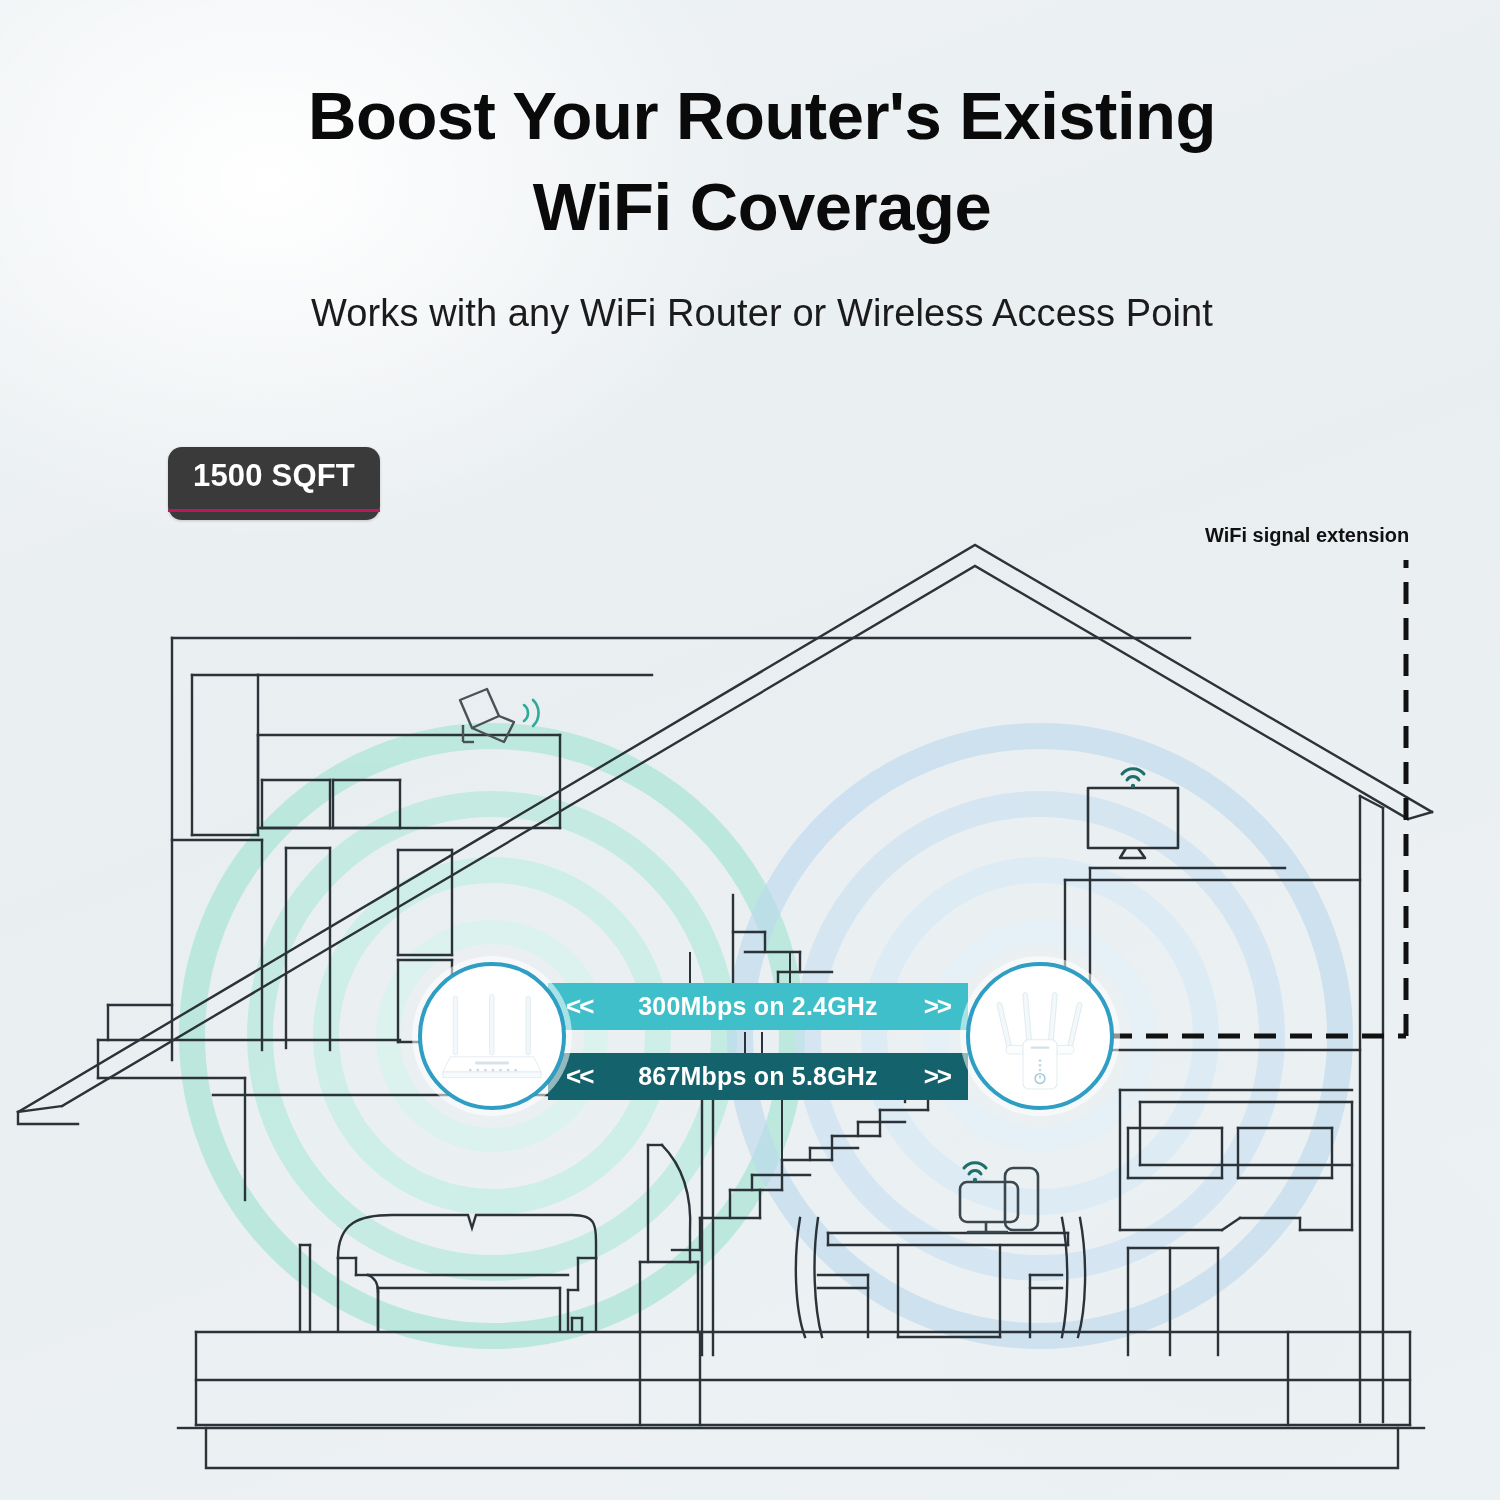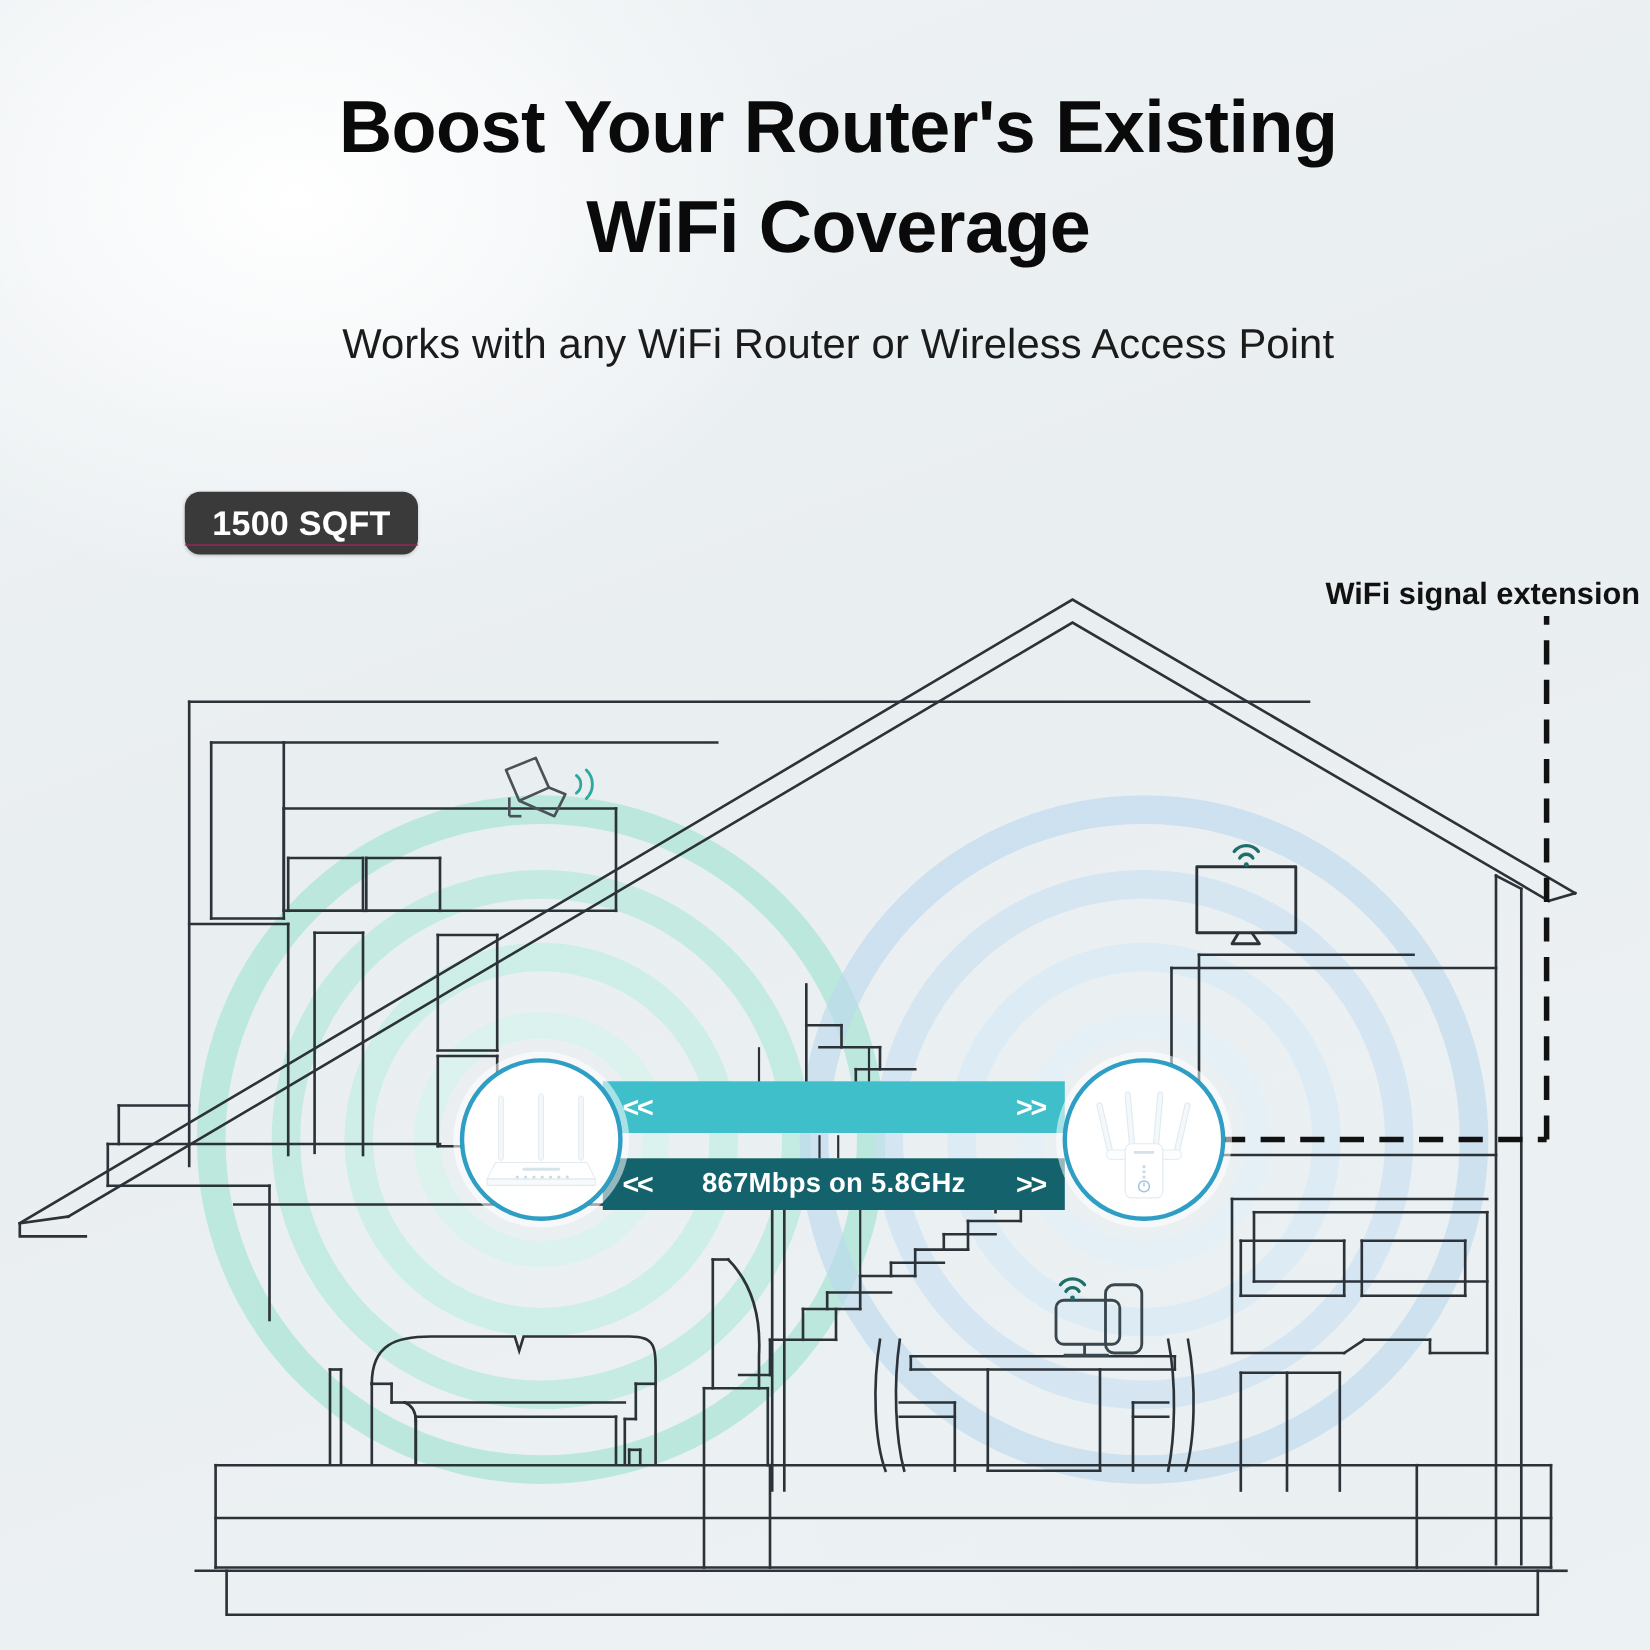--- a/index.html
+++ b/index.html
@@ -33,31 +33,31 @@
   }
   
   #badge {
     position:absolute; left:168px; top:447px; width:212px;
     background:#3a3a3a; border-radius:14px; z-index:40;
     padding:6px 0 8px 0;
     box-shadow:0 1px 3px rgba(0,0,0,.18);
   }
   #badge .row { text-align:center; color:#fff; }
   #badge .r1 {
-    font-size:31px; font-weight:bold; padding:5px 0 1px 0;
+    font-size:31px; font-weight:bold; padding:5px 0 15px 0;
     letter-spacing:0.2px; font-stretch:condensed;
-    border-bottom:1px solid #be185d;
+    border-bottom:3px solid #be185d;
   }
   #badge .r2 { font-size:30px; padding:8px 0 3px 0; }
   #badge .r2 b { font-weight:bold; }
   #badge .r2 span { font-weight:400; letter-spacing:0.5px; }
   
   #extlabel {
     position:absolute; left:1205px; top:524px;
-    font-size:28px; font-weight:bold; color:#111; z-index:40;
+    font-size:20px; font-weight:bold; color:#111; z-index:40;
     white-space:nowrap;
   }
   
   #scene { position:absolute; left:0; top:0; width:1500px; height:1500px; z-index:10; }
   
   .devcircle {
     position:absolute; border-radius:50%;
     background:radial-gradient(circle at 50% 45%, #ffffff 55%, #fbfdfe 100%);
     border:4px solid #2f9ec4;
     z-index:30;
@@ -382,20 +382,21 @@
       <path d="M 690 952 L 690 984"></path>
       <path d="M 790 985 L 790 952"></path>
       <path d="M 745 1032 L 745 1053"></path>
       <path d="M 762 1032 L 762 1053"></path>
       <path d="M 782 1100 L 782 1160"></path>
     </g>
   </svg>
 
   <div class="bar" id="bar24">
     <span class="chev">&lt;&lt;</span>
+    <span class="txt">300Mbps on 2.4GHz</span>
     <span class="chev">&gt;&gt;</span>
   </div>
   <div class="bar" id="bar58">
     <span class="chev">&lt;&lt;</span>
     <span class="txt">867Mbps on 5.8GHz</span>
     <span class="chev">&gt;&gt;</span>
   </div>
 
   <div class="devcircle" id="router-circle">
     <svg class="devsvg" viewBox="0 0 148 148">

